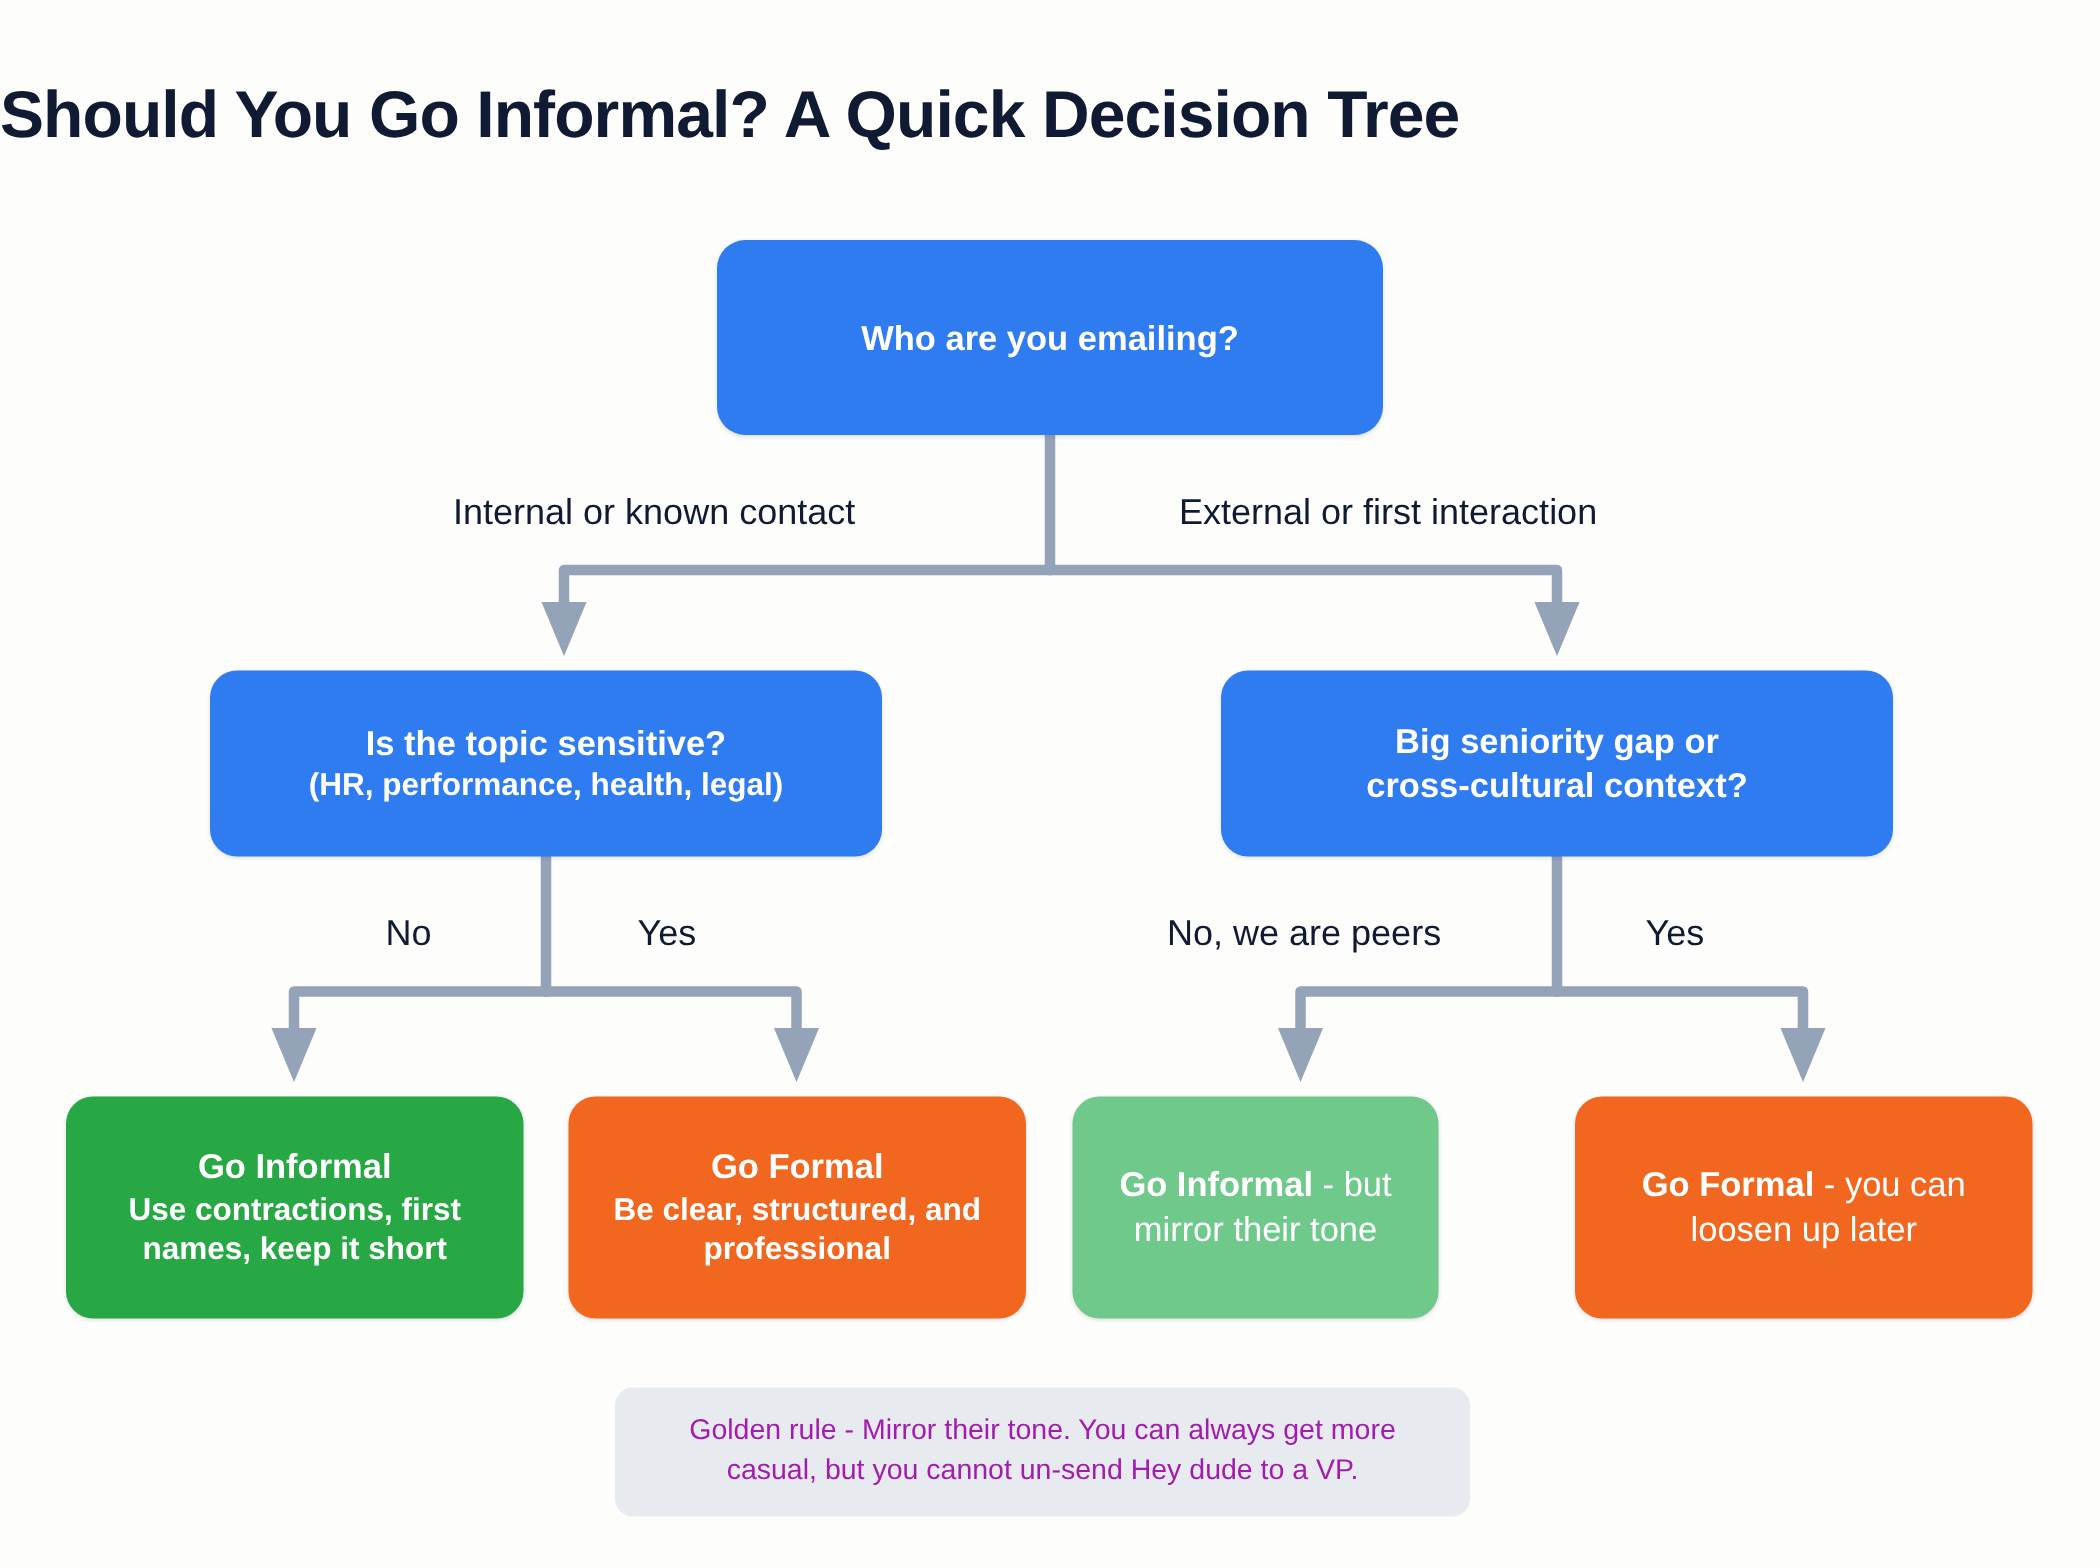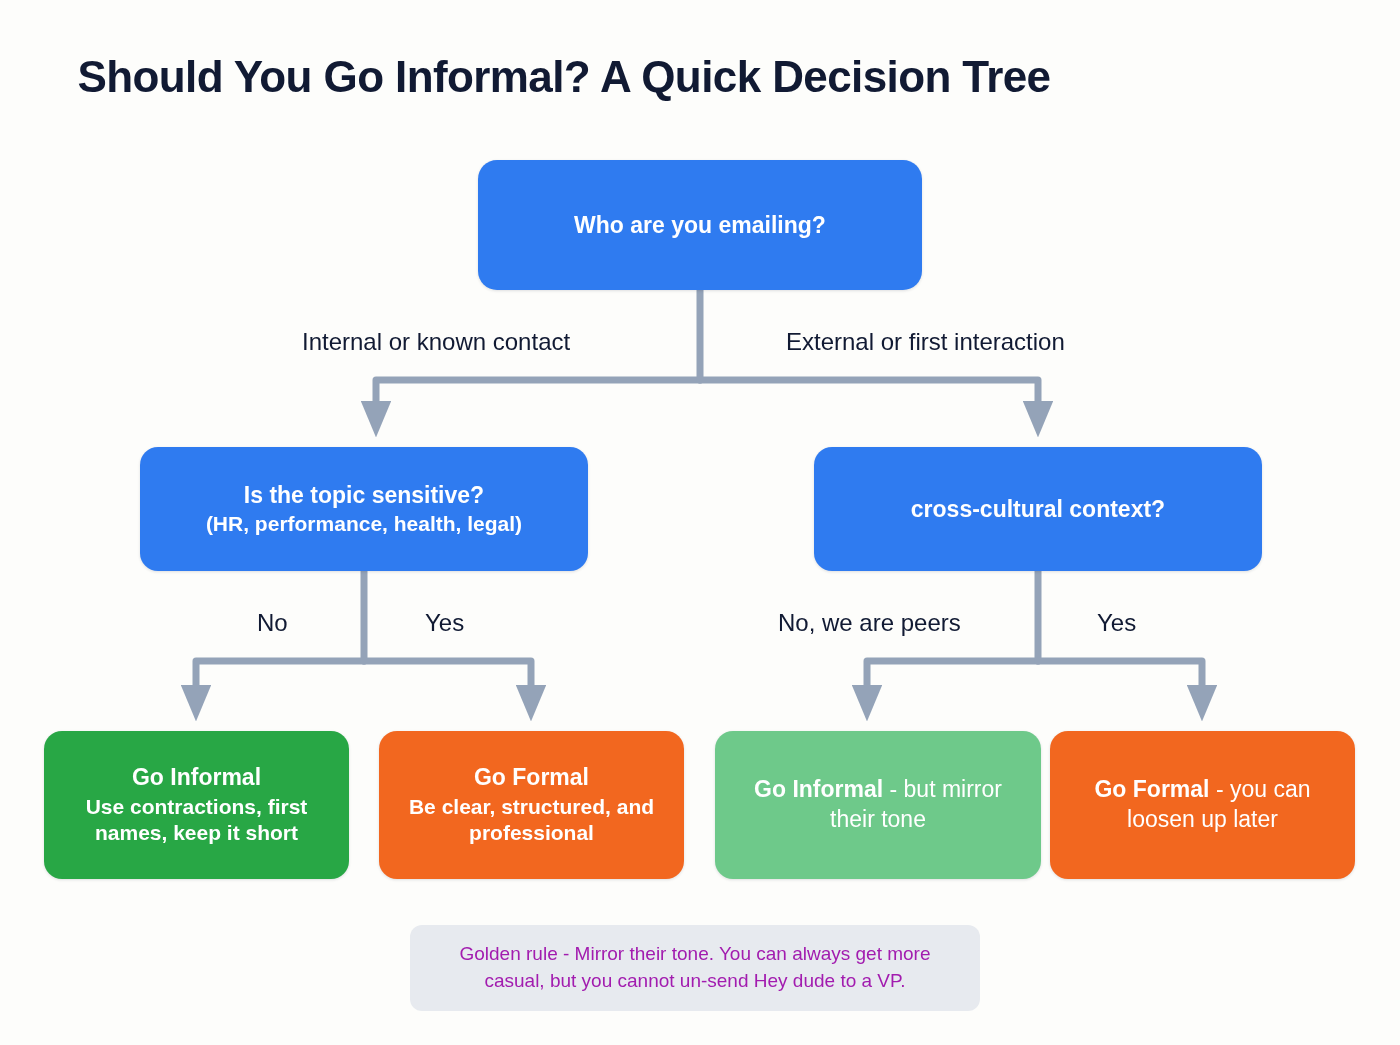--- a/index.html
+++ b/index.html
@@ -18,21 +18,20 @@
     height: 1045px;
     background: #fdfdfb;
   }
 
   
   #title {
     position: absolute;
     left: 0;
     top: 52px;
     width: 1128px;
-    text-align: center;
     font-size: 44px;
     font-weight: bold;
     letter-spacing: -0.6px;
     color: #111a33;
   }
 
   
   #connectors {
     position: absolute;
     left: 0;
@@ -79,21 +78,21 @@
   .node .flow .b { font-weight: bold; }
 
   
   #node-root      { left: 478px;  top: 160px; width: 444px; height: 130px; border-radius: 19px; }
   
   #node-sensitive { left: 140px;  top: 447px; width: 448px; height: 124px; }
   #node-seniority { left: 814px;  top: 447px; width: 448px; height: 124px; }
   
   #node-leaf-1    { left: 44px;   top: 731px; width: 305px; height: 148px; }
   #node-leaf-2    { left: 379px;  top: 731px; width: 305px; height: 148px; }
-  #node-leaf-3    { left: 715px;  top: 731px; width: 326px; height: 148px; justify-content: center; }
+  #node-leaf-3    { left: 715px;  top: 731px; width: 244px; height: 148px; justify-content: center; }
   #node-leaf-4    { left: 1050px; top: 731px; width: 305px; height: 148px; }
 
   
   .edge-label {
     position: absolute;
     font-size: 24px;
     color: #111a33;
     white-space: nowrap;
     text-align: center;
   }
@@ -157,20 +156,21 @@
 
   <div id="lbl-internal" class="edge-label">Internal or known contact</div>
   <div id="lbl-external" class="edge-label">External or first interaction</div>
 
   <div id="node-sensitive" class="node blue">
     <span class="line-bold">Is the topic sensitive?</span>
     <span class="line-sub">(HR, performance, health, legal)</span>
   </div>
 
   <div id="node-seniority" class="node blue">
+    <span class="line-bold">Big seniority gap or</span>
     <span class="line-bold">cross-cultural context?</span>
   </div>
 
   <div id="lbl-no-1" class="edge-label">No</div>
   <div id="lbl-yes-1" class="edge-label">Yes</div>
   <div id="lbl-peers" class="edge-label">No, we are peers</div>
   <div id="lbl-yes-2" class="edge-label">Yes</div>
 
   <div id="node-leaf-1" class="node green">
     <span class="line-bold">Go Informal</span>

